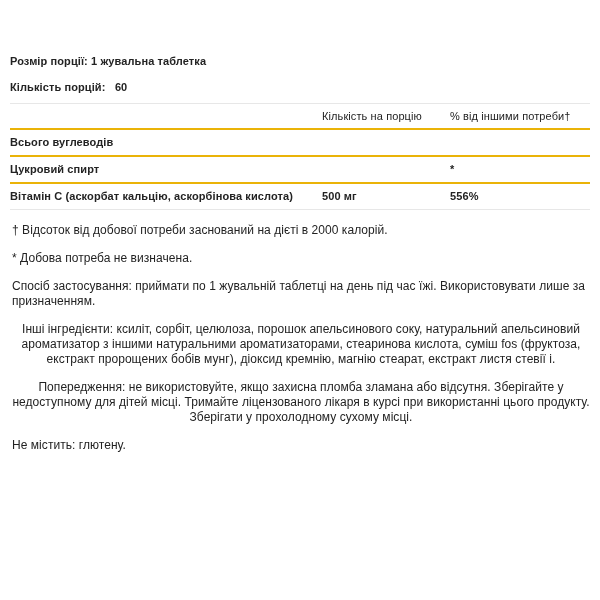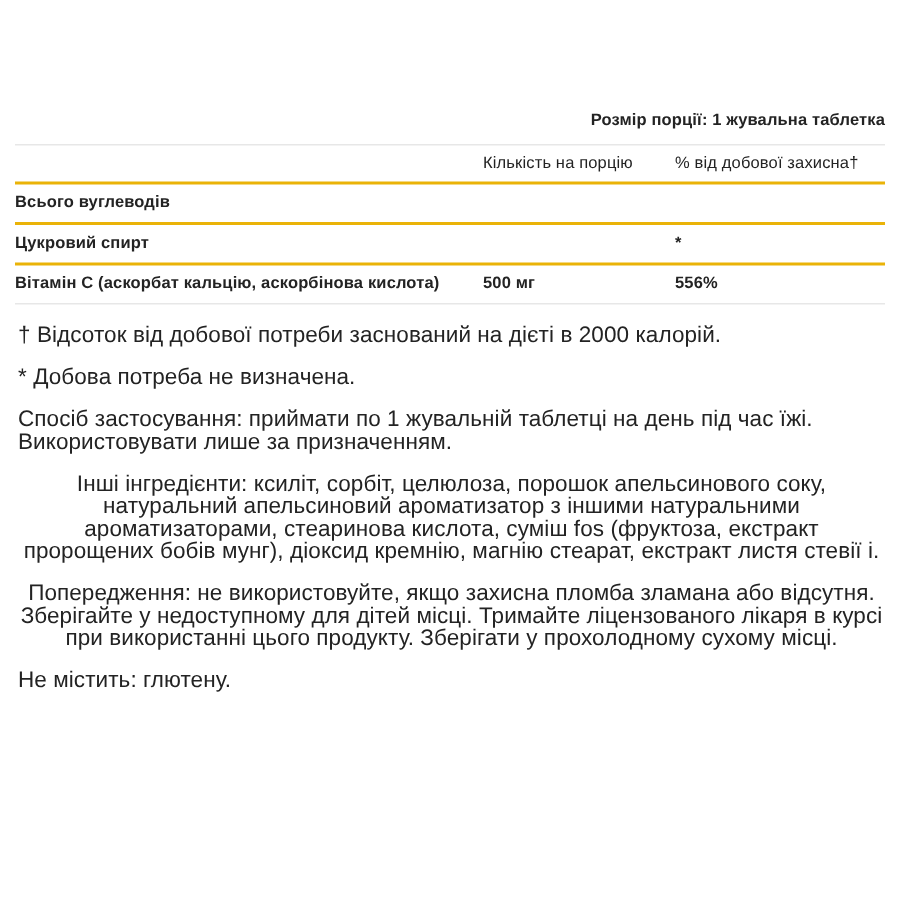--- a/index.html
+++ b/index.html
@@ -19,22 +19,21 @@
     width: 600px;
     height: 600px;
     box-sizing: border-box;
     padding: 0 10px;
     position: relative;
     overflow: hidden;
   }
 
   
   .serving-block {
-    padding-top: 74px;
-    text-align: right;
+    padding-top: 55px;
   }
   .serving-line {
     font-size: 11px;
     font-weight: bold;
     line-height: 13px;
     letter-spacing: 0.1px;
     margin: 0 0 13px 0;
     white-space: pre;
   }
   .serving-line:last-child { margin-bottom: 0; }
@@ -77,54 +76,55 @@
   .cell-name   { padding-left: 2px; }
   .cell-amount { padding-left: 2px; }
   .cell-dv     { padding-left: 2px; }
   .star { letter-spacing: 0; }
 
   
   .notes {
     margin-top: 13px;
   }
   .note {
-    font-size: 15px;
+    font-size: 12px;
     line-height: 15px;
     letter-spacing: 0.05px;
     margin: 0 0 13px 0;
     padding-left: 2px;
     color: #232323;
     font-weight: normal;
   }
   .note.para {
     max-width: 578px;
     text-align: center;
   }
   .note:last-child { margin-bottom: 0; }
 </style>
 </head>
 <body>
 
 <div class="page">
 
   <div class="serving-block">
     <p class="serving-line">Розмір порції: 1 жувальна таблетка</p>
+    <p class="serving-line">Кількість порцій:   60</p>
   </div>
 
   <table class="facts-table">
     <colgroup>
       <col class="c-name">
       <col class="c-amount">
       <col class="c-dv">
     </colgroup>
     <thead>
       <tr>
         <th class="cell-name c-name-h"></th>
         <th class="cell-amount">Кількість на порцію</th>
-        <th class="cell-dv">% від добової захисна†</th>
+        <th class="cell-dv">% від іншими потреби†</th>
       </tr>
     </thead>
     <tbody>
       <tr>
         <td class="cell-name">Всього вуглеводів</td>
         <td class="cell-amount"></td>
         <td class="cell-dv"></td>
       </tr>
       <tr>
         <td class="cell-name">Цукровий спирт</td>

